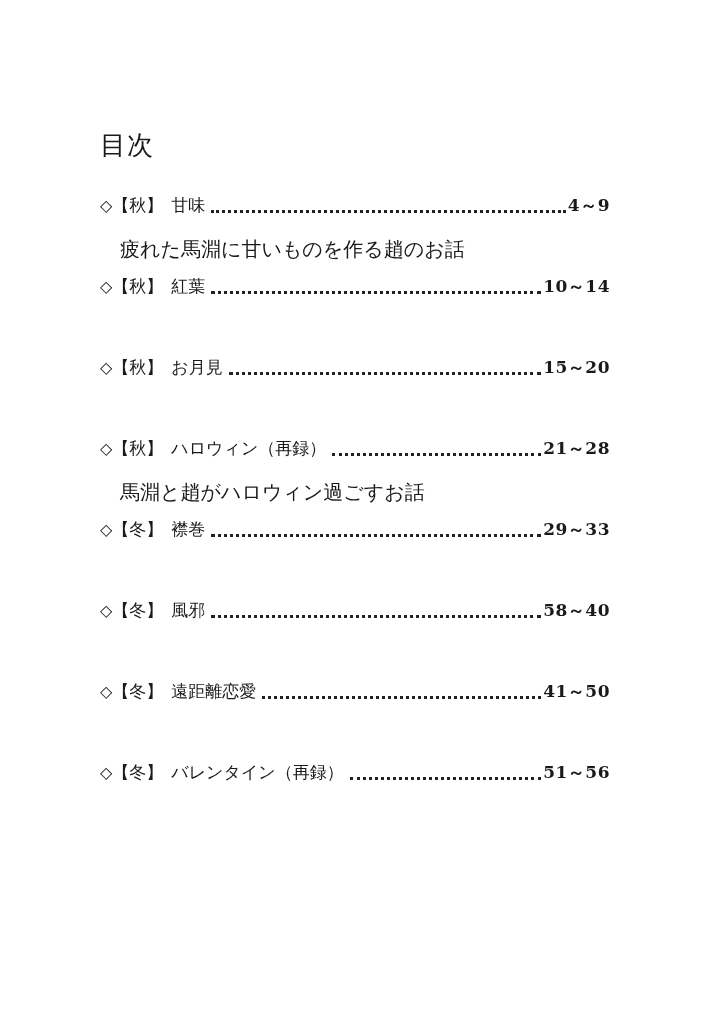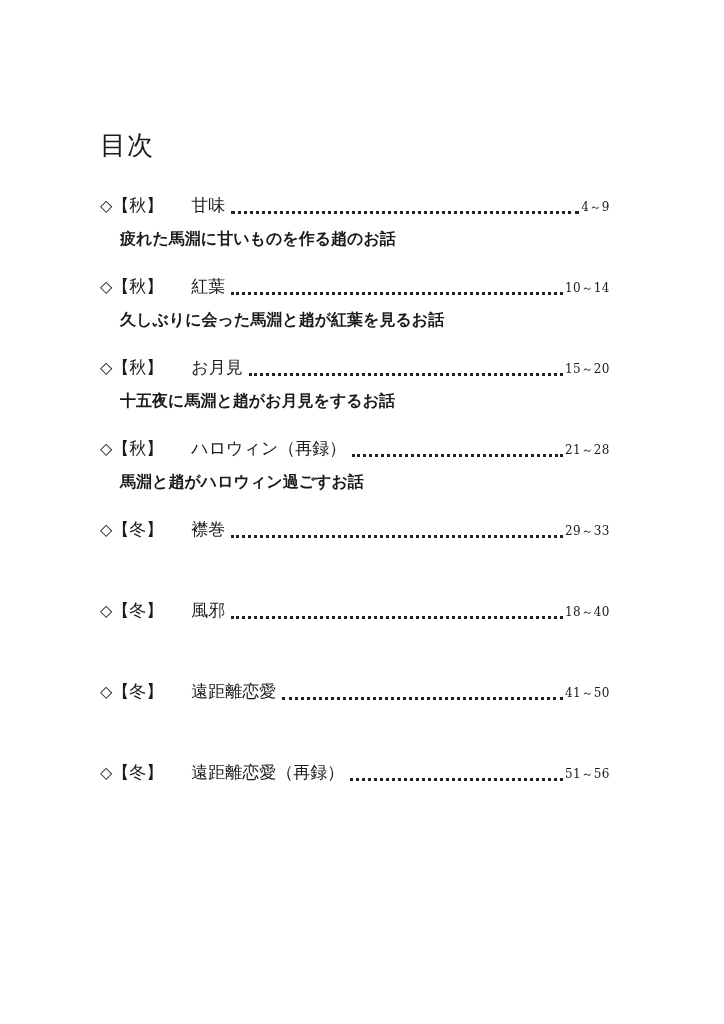--- a/index.html
+++ b/index.html
@@ -55,46 +55,45 @@
     }
     .diamond {
       font-size: 16px;
       margin-right: 0px;
     }
     .season {
       margin-right: 8px;
     }
     .entry-title {
       flex: 0 0 auto;
-      margin-left: 20px;
     }
     .leader {
       flex: 1 1 auto;
       overflow: hidden;
       margin: 0 2px 0 6px;
       position: relative;
       height: 1px;
       align-self: flex-end;
       margin-bottom: 6px;
       border-bottom: 3px dotted #222;
     }
     .pages {
       flex: 0 0 auto;
       font-family: "DejaVu Serif", "Liberation Serif", serif;
-      font-size: 12px;
+      font-size: 17px;
       letter-spacing: 0.5px;
+      font-weight: bold;
     }
     .entry-desc {
       padding-left: 20px;
-      font-size: 16px;
+      font-size: 20px;
       line-height: 26px;
-      margin-top: 6px;
+      margin-top: 17px;
       white-space: nowrap;
       font-family: "DejaVu Sans", "Liberation Sans", sans-serif;
-      font-weight: bold;
     }
   </style>
 </head>
 <body>
 
 <div class="page">
   <h1 class="toc-title">目次</h1>
 
   <ul class="toc-list">
     <li class="toc-entry">
@@ -109,32 +108,30 @@
     </li>
 
     <li class="toc-entry">
       <div class="entry-line">
         <span class="diamond">◇</span>
         <span class="season">【秋】</span>
         <span class="entry-title">紅葉</span>
         <span class="leader"></span>
         <span class="pages">10～14</span>
       </div>
-      <div class="entry-desc">久しぶりに会った馬淵と趙が紅葉を見るお話</div>
     </li>
 
     <li class="toc-entry">
       <div class="entry-line">
         <span class="diamond">◇</span>
         <span class="season">【秋】</span>
         <span class="entry-title">お月見</span>
         <span class="leader"></span>
         <span class="pages">15～20</span>
       </div>
-      <div class="entry-desc">十五夜に馬淵と趙がお月見をするお話</div>
     </li>
 
     <li class="toc-entry">
       <div class="entry-line">
         <span class="diamond">◇</span>
         <span class="season">【秋】</span>
         <span class="entry-title">ハロウィン（再録）</span>
         <span class="leader"></span>
         <span class="pages">21～28</span>
       </div>
@@ -150,37 +147,37 @@
         <span class="pages">29～33</span>
       </div>
     </li>
 
     <li class="toc-entry">
       <div class="entry-line">
         <span class="diamond">◇</span>
         <span class="season">【冬】</span>
         <span class="entry-title">風邪</span>
         <span class="leader"></span>
-        <span class="pages">18～40</span>
+        <span class="pages">58～40</span>
       </div>
     </li>
 
     <li class="toc-entry">
       <div class="entry-line">
         <span class="diamond">◇</span>
         <span class="season">【冬】</span>
         <span class="entry-title">遠距離恋愛</span>
         <span class="leader"></span>
         <span class="pages">41～50</span>
       </div>
     </li>
 
     <li class="toc-entry">
       <div class="entry-line">
         <span class="diamond">◇</span>
         <span class="season">【冬】</span>
-        <span class="entry-title">遠距離恋愛（再録）</span>
+        <span class="entry-title">バレンタイン（再録）</span>
         <span class="leader"></span>
         <span class="pages">51～56</span>
       </div>
     </li>
   </ul>
 </div>
 
 </body></html>

